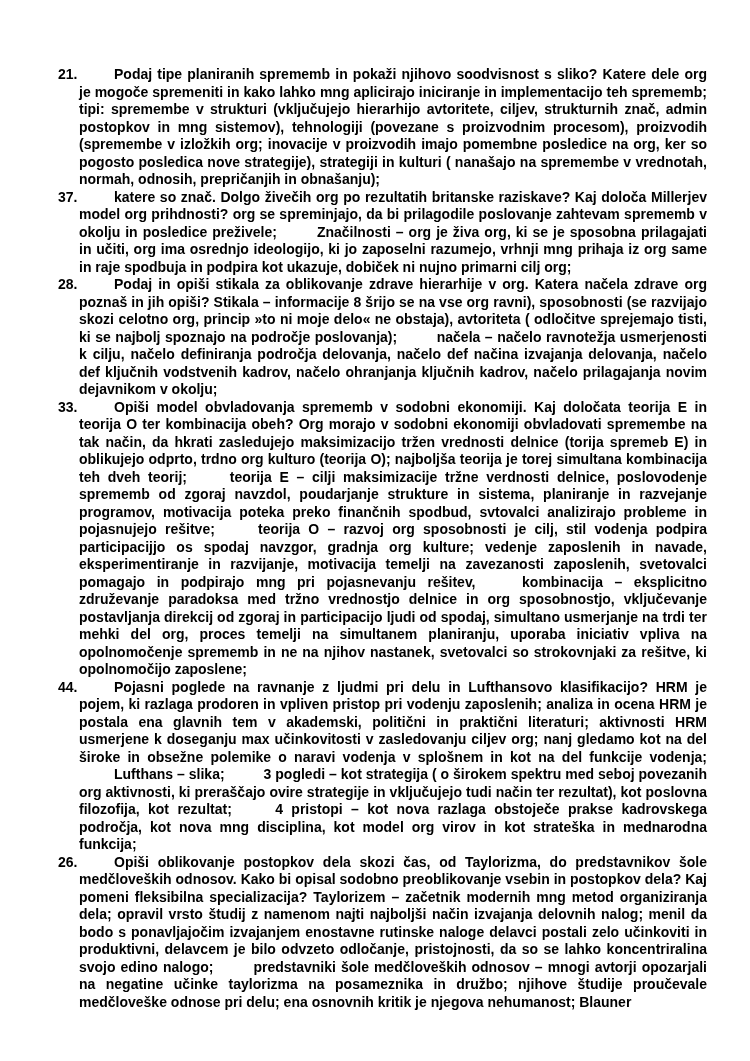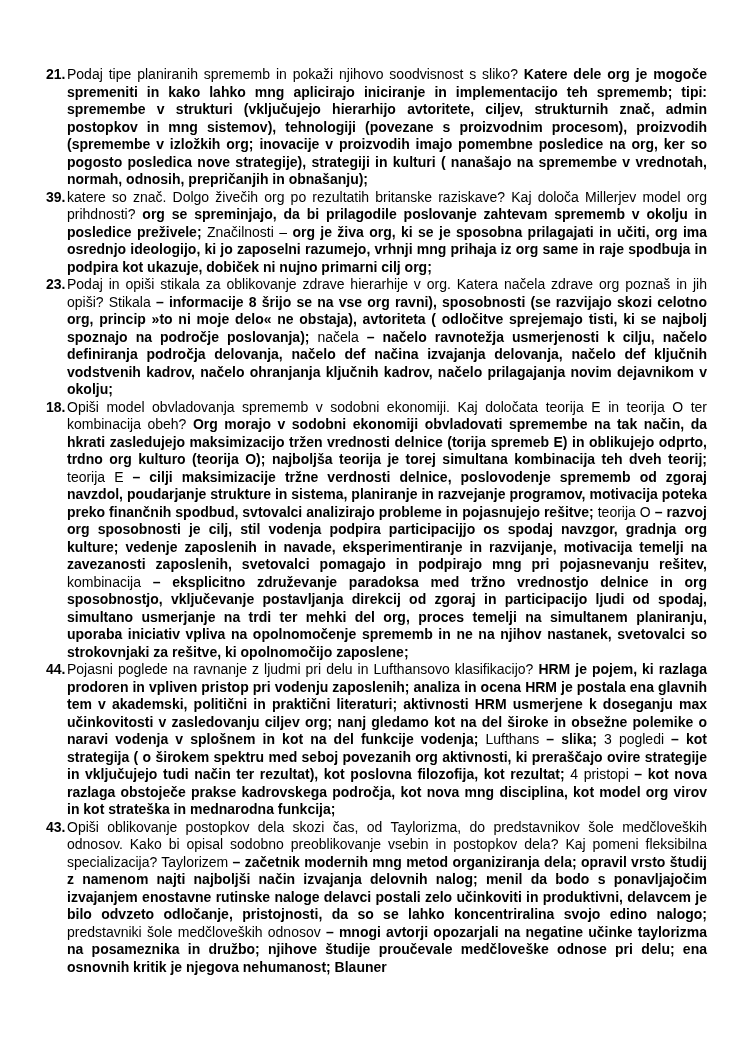--- a/index.html
+++ b/index.html
@@ -8,72 +8,72 @@
     width: 750px;
     height: 1061px;
     overflow: hidden;
     font-family: "Liberation Sans", sans-serif;
   }
   .page {
     width: 750px;
     height: 1061px;
     background: #ffffff;
     color: #000000;
-    padding: 66px 43px 0 46px;
+    padding: 66px 43px 0 58px;
   }
   .qa-list {
     width: 100%;
   }
   .qa-item {
     position: relative;
     padding-left: 21px;
     text-align: justify;
     font-size: 14px;
     line-height: 17.5px;
     color: #000000;
   }
   .qa-num {
     position: absolute;
     left: 0;
     top: 0;
     font-weight: 700;
   }
-  .b { font-weight: 400; }
+  .b { font-weight: 700; margin-left: 35px; }
   .r { font-weight: 700; }
 </style>
 </head>
 <body>
 
 <div class="page">
   <div class="qa-list">
 
     <div class="qa-item">
       <span class="qa-num">21.</span>
       <span class="b">Podaj tipe planiranih sprememb in pokaži njihovo soodvisnost s sliko?</span><span class="r"> Katere dele org je mogoče spremeniti in kako lahko mng aplicirajo iniciranje in implementacijo teh sprememb; tipi: spremembe v strukturi (vključujejo hierarhijo avtoritete, ciljev, strukturnih znač, admin postopkov in mng sistemov), tehnologiji (povezane s proizvodnim procesom), proizvodih (spremembe v izložkih org; inovacije v proizvodih imajo pomembne posledice na org, ker so pogosto posledica nove strategije), strategiji in kulturi ( nanašajo na spremembe v vrednotah, normah, odnosih, prepričanjih in obnašanju);</span>
     </div>
 
     <div class="qa-item">
-      <span class="qa-num">39.</span>
+      <span class="qa-num">37.</span>
       <span class="b">katere so znač. Dolgo živečih org po rezultatih britanske raziskave? Kaj določa Millerjev model org prihdnosti?</span><span class="r"> org se spreminjajo, da bi prilagodile poslovanje zahtevam sprememb v okolju in posledice preživele; </span><span class="b">Značilnosti –</span><span class="r"> org je živa org, ki se je sposobna prilagajati in učiti, org ima osrednjo ideologijo, ki jo zaposelni razumejo, vrhnji mng prihaja iz org same in raje spodbuja in podpira kot ukazuje, dobiček ni nujno primarni cilj org;</span>
     </div>
 
     <div class="qa-item">
-      <span class="qa-num">23.</span>
+      <span class="qa-num">28.</span>
       <span class="b">Podaj in opiši stikala za oblikovanje zdrave hierarhije v org. Katera načela zdrave org poznaš in jih opiši? Stikala</span><span class="r"> – informacije 8 šrijo se na vse org ravni), sposobnosti (se razvijajo skozi celotno org, princip »to ni moje delo« ne obstaja), avtoriteta ( odločitve sprejemajo tisti, ki se najbolj spoznajo na področje poslovanja); </span><span class="b">načela</span><span class="r"> – načelo ravnotežja usmerjenosti k cilju, načelo definiranja področja delovanja, načelo def načina izvajanja delovanja, načelo def ključnih vodstvenih kadrov, načelo ohranjanja ključnih kadrov, načelo prilagajanja novim dejavnikom v okolju;</span>
     </div>
 
     <div class="qa-item">
-      <span class="qa-num">18.</span>
+      <span class="qa-num">33.</span>
       <span class="b">Opiši model obvladovanja sprememb v sodobni ekonomiji. Kaj določata teorija E in teorija O ter kombinacija obeh?</span><span class="r"> Org morajo v sodobni ekonomiji obvladovati spremembe na tak način, da hkrati zasledujejo maksimizacijo tržen vrednosti delnice (torija spremeb E) in oblikujejo odprto, trdno org kulturo (teorija O); najboljša teorija je torej simultana kombinacija teh dveh teorij; </span><span class="b">teorija E</span><span class="r"> – cilji maksimizacije tržne verdnosti delnice, poslovodenje sprememb od zgoraj navzdol, poudarjanje strukture in sistema, planiranje in razvejanje programov, motivacija poteka preko finančnih spodbud, svtovalci analizirajo probleme in pojasnujejo rešitve; </span><span class="b">teorija O</span><span class="r"> – razvoj org sposobnosti je cilj, stil vodenja podpira participacijjo os spodaj navzgor, gradnja org kulture; vedenje zaposlenih in navade, eksperimentiranje in razvijanje, motivacija temelji na zavezanosti zaposlenih, svetovalci pomagajo in podpirajo mng pri pojasnevanju rešitev, </span><span class="b">kombinacija</span><span class="r"> – eksplicitno združevanje paradoksa med tržno vrednostjo delnice in org sposobnostjo, vključevanje postavljanja direkcij od zgoraj in participacijo ljudi od spodaj, simultano usmerjanje na trdi ter mehki del org, proces temelji na simultanem planiranju, uporaba iniciativ vpliva na opolnomočenje sprememb in ne na njihov nastanek, svetovalci so strokovnjaki za rešitve, ki opolnomočijo zaposlene;</span>
     </div>
 
     <div class="qa-item">
       <span class="qa-num">44.</span>
       <span class="b">Pojasni poglede na ravnanje z ljudmi pri delu in Lufthansovo klasifikacijo?</span><span class="r"> HRM je pojem, ki razlaga prodoren in vpliven pristop pri vodenju zaposlenih; analiza in ocena HRM je postala ena glavnih tem v akademski, politični in praktični literaturi; aktivnosti HRM usmerjene k doseganju max učinkovitosti v zasledovanju ciljev org;  nanj gledamo kot na del široke in obsežne polemike o naravi vodenja v splošnem in kot na del funkcije vodenja; </span><span class="b">Lufthans</span><span class="r"> – slika; </span><span class="b">3 pogledi</span><span class="r"> – kot strategija ( o širokem spektru med seboj povezanih org aktivnosti, ki preraščajo ovire strategije in vključujejo tudi način ter rezultat), kot poslovna filozofija, kot rezultat; </span><span class="b">4 pristopi</span><span class="r"> – kot nova razlaga obstoječe prakse kadrovskega področja, kot nova mng disciplina, kot model org virov in kot strateška in mednarodna funkcija;</span>
     </div>
 
     <div class="qa-item">
-      <span class="qa-num">43.</span>
+      <span class="qa-num">26.</span>
       <span class="b">Opiši oblikovanje postopkov dela skozi čas, od Taylorizma, do predstavnikov šole medčloveških odnosov. Kako bi opisal sodobno preoblikovanje vsebin in postopkov dela? Kaj pomeni fleksibilna specializacija? Taylorizem</span><span class="r"> – začetnik modernih mng metod organiziranja dela; opravil vrsto študij z namenom najti najboljši način izvajanja delovnih nalog; menil da bodo s ponavljajočim izvajanjem enostavne rutinske naloge delavci postali zelo učinkoviti in produktivni, delavcem je bilo odvzeto odločanje, pristojnosti, da so se lahko koncentriralina svojo edino nalogo; </span><span class="b">predstavniki šole medčloveških odnosov</span><span class="r"> – mnogi avtorji opozarjali na negatine učinke taylorizma na posameznika in družbo; njihove študije proučevale medčloveške odnose pri delu; ena osnovnih kritik je njegova nehumanost; Blauner</span>
     </div>
 
   </div>
 </div>
 
 </body></html>

